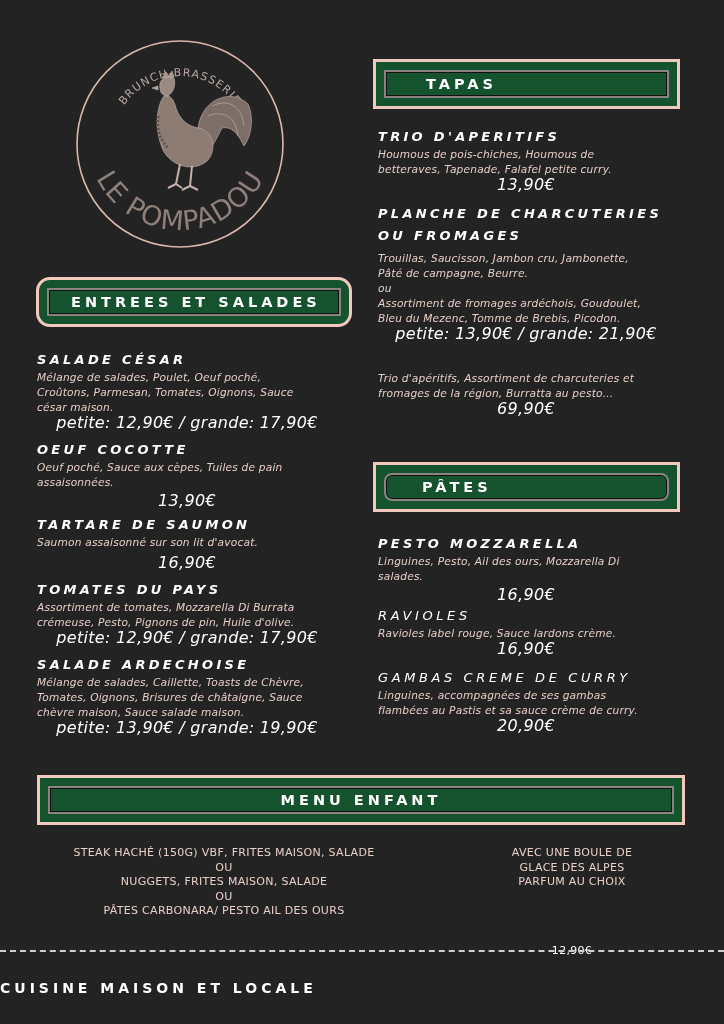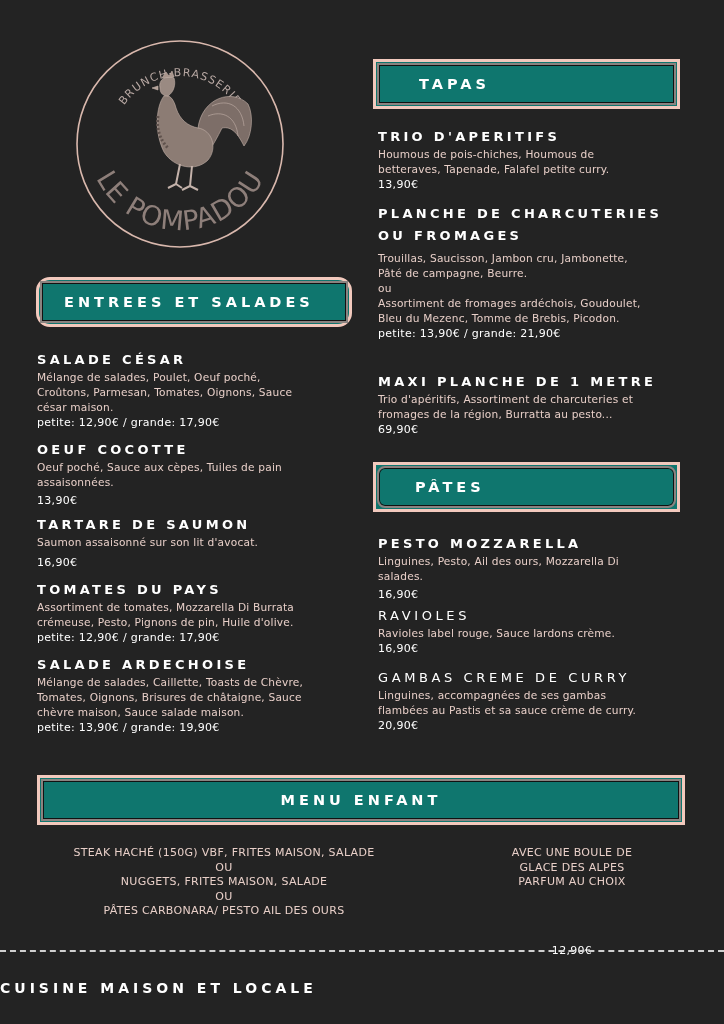--- a/index.html
+++ b/index.html
@@ -4,55 +4,55 @@
 <style>
   * { box-sizing: border-box; margin: 0; padding: 0; }
   html, body { width: 724px; height: 1024px; background: #232323; overflow: hidden; }
   body { position: relative; font-family: "DejaVu Sans", sans-serif; color: #ffffff; }
 
   .logo { position: absolute; left: 72px; top: 36px; width: 216px; height: 216px; }
 
   .section-box {
     position: absolute;
     border: 3px solid #f2c9bd;
-    padding: 1px;
-    background: #0f766e;
+    padding: 8px;
+    background: #14532d;
   }
   .section-box .inner {
     width: 100%; height: 100%;
     border: 2px solid #8a8380;
     display: flex; align-items: center;
     box-shadow: inset 0 0 0 1px #111;
   }
   .section-title {
     font-weight: bold;
     font-size: 14.5px;
     letter-spacing: 4px;
     color: #ffffff;
   }
 
-  .item { position: absolute; }
+  .item { position: absolute; font-style: italic; }
   .item-name {
     font-weight: bold;
     font-size: 13px;
     letter-spacing: 3.3px;
     color: #ffffff;
     line-height: 21px;
   }
   .item-name.light { font-weight: normal; letter-spacing: 3.6px; }
   .item-desc {
     font-size: 10.6px;
     color: #e8cfc8;
     line-height: 15px;
     letter-spacing: 0.2px;
   }
   .item-price {
-    font-size: 11px;
+    font-size: 16px;
     color: #ffffff;
-    text-align: left;
+    text-align: center;
     line-height: 16px;
     letter-spacing: 0.3px;
   }
 
   .kids { position: absolute; font-size: 11px; color: #e8cfc8; text-align: center; line-height: 14.6px; letter-spacing: 0.3px; }
   .kids .price { color: #ffffff; margin-top: 40px; }
 
   .divider { position: absolute; left: 0; top: 950px; width: 724px; height: 0; border-top: 2px dashed #cfcfcf; }
 
   .footer { position: absolute; top: 980px; left: 0; width: 616px; text-align: left; font-weight: bold; font-size: 14px; letter-spacing: 4px; color: #ffffff; }
@@ -170,21 +170,20 @@
     <div>Trouillas, Saucisson, Jambon cru, Jambonette,</div>
     <div>Pâté de campagne, Beurre.</div>
     <div>ou</div>
     <div>Assortiment de fromages ardéchois, Goudoulet,</div>
     <div>Bleu du Mezenc, Tomme de Brebis, Picodon.</div>
   </div>
   <div class="item-price">petite: 13,90€ / grande: 21,90€</div>
 </div>
 
 <div class="item" style="left:378px; top:371px; width:296px;">
-  <div class="item-name">MAXI PLANCHE DE 1 METRE</div>
   <div class="item-desc">
     <div>Trio d'apéritifs, Assortiment de charcuteries et</div>
     <div>fromages de la région, Burratta au pesto...</div>
   </div>
   <div class="item-price">69,90€</div>
 </div>
 
 <div class="section-box" style="left:373px; top:462px; width:307px; height:50px;">
   <div class="inner" style="padding-left:36px;border-radius:8px;">
     <span class="section-title">PÂTES</span>

